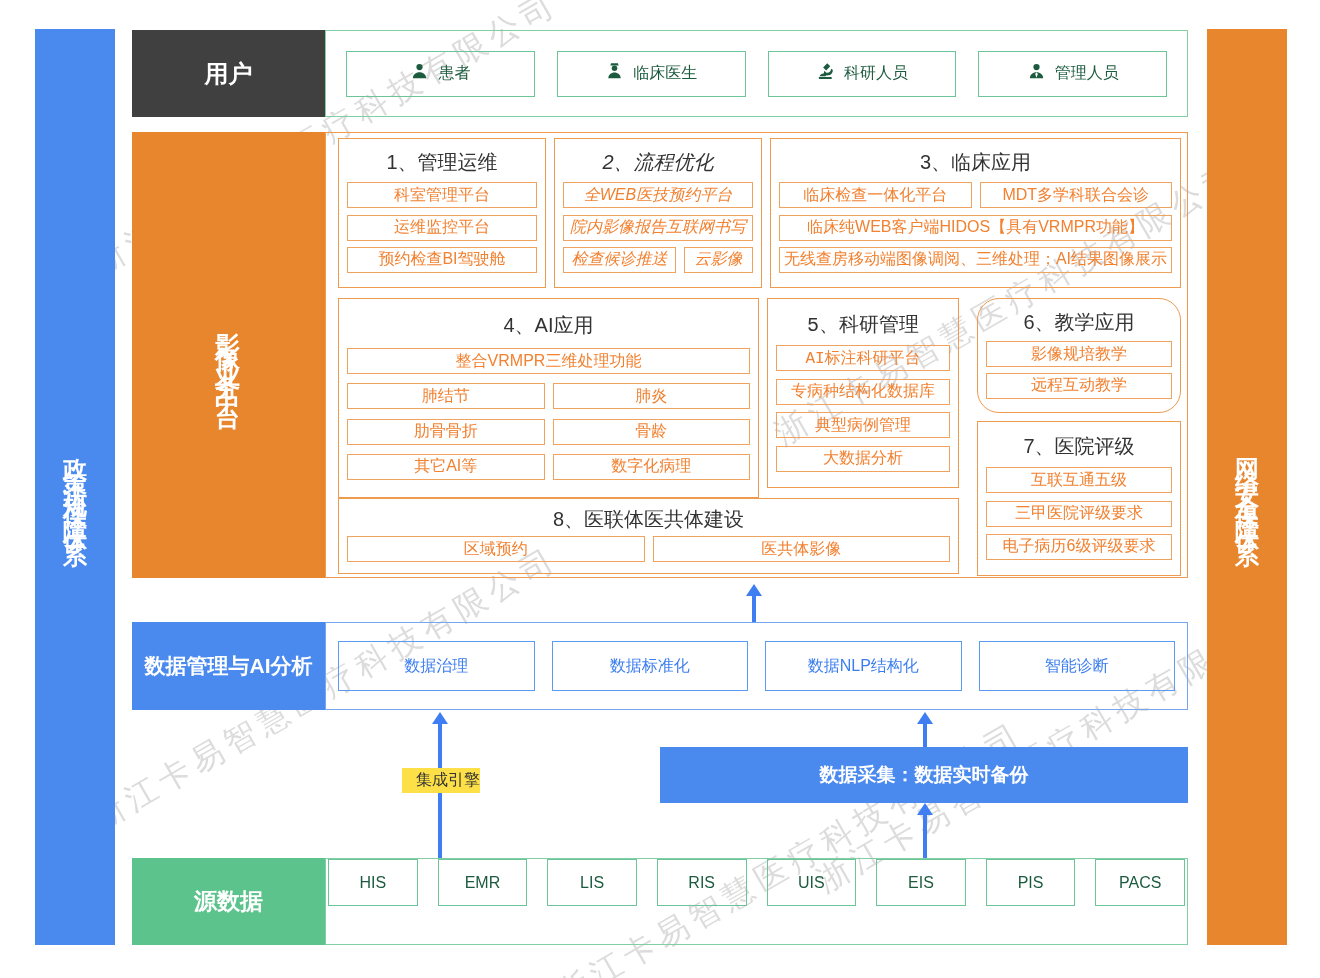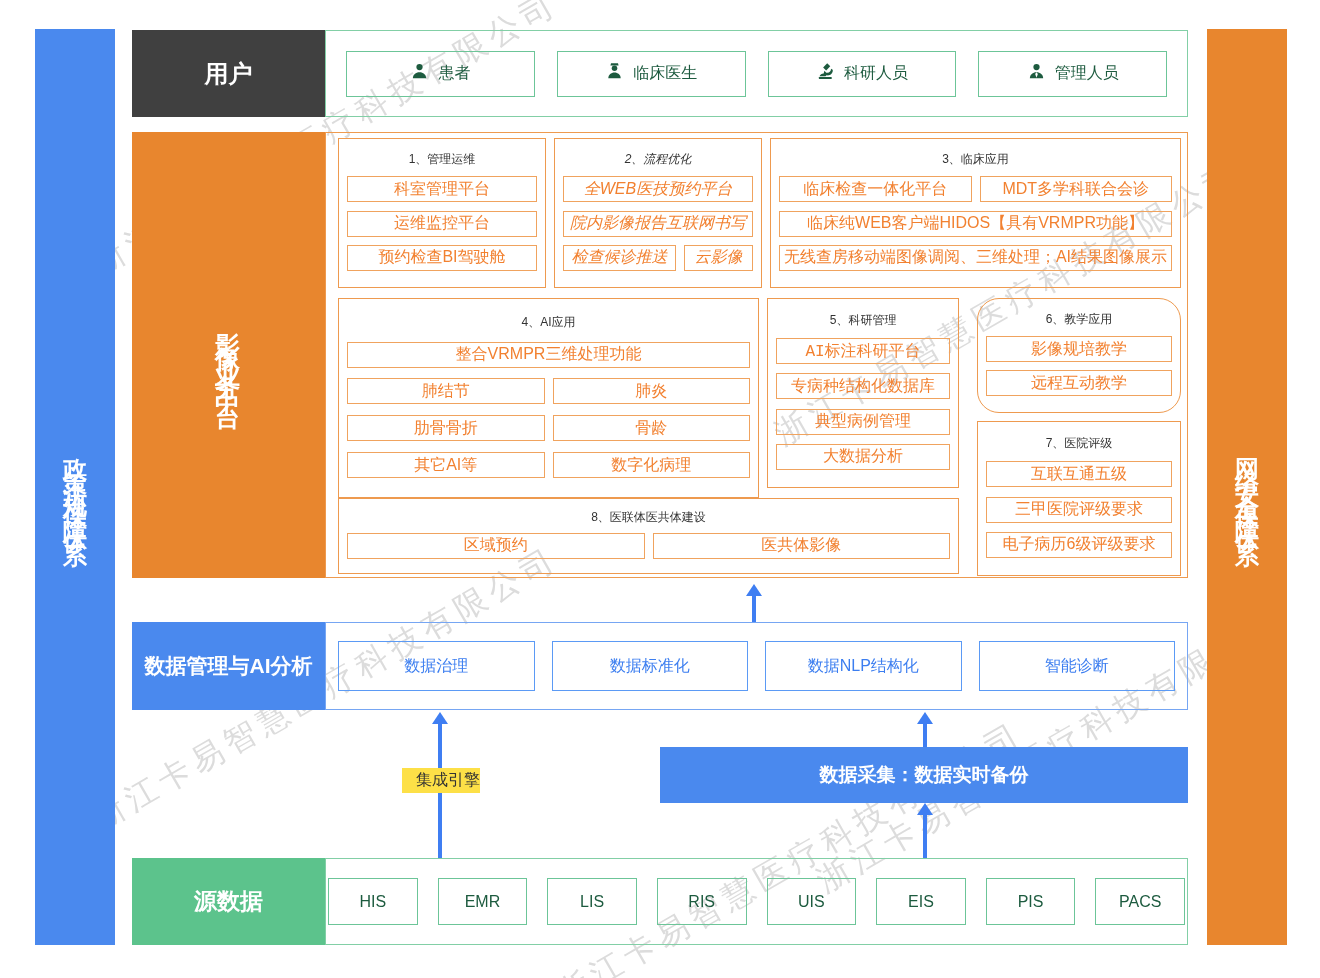--- a/index.html
+++ b/index.html
@@ -35,21 +35,21 @@
   .user-box{flex:1;height:44px;border:1px solid #6cc598;display:flex;align-items:center;
             justify-content:center;gap:9px;color:#1d5b3f;font-size:16px;font-weight:500;}
   .user-box svg{width:19px;height:19px;fill:#1d5b3f;flex:0 0 auto;}
 
   
   .platform-label{top:132px;height:446px;background:#e8862e;}
   .platform-label .vtext{font-size:25px;letter-spacing:14px;}
   .platform-content{top:132px;height:446px;border:1px solid #ee9a4f;position:absolute;}
   .section{position:absolute;border:1px solid #ee9a4f;box-sizing:border-box;background:transparent;
            display:flex;flex-direction:column;justify-content:space-evenly;padding:4px 8px 8px;}
-  .sec-title{color:#333;font-size:12px;text-align:center;font-weight:500;}
+  .sec-title{color:#333;font-size:20px;text-align:center;font-weight:500;}
   .s-row{display:flex;gap:8px;}
   .item{flex:1;height:26px;border:1px solid #f0a35e;color:#f28130;font-size:16px;
         display:flex;align-items:center;justify-content:center;box-sizing:border-box;
         white-space:nowrap;overflow:hidden;}
   .item.wide{flex:1.65;}
   .sec1{left:12px;top:5px;width:208px;height:150px;}
   .sec2{left:228px;top:5px;width:208px;height:150px;font-style:italic;}
   .sec3{left:444px;top:5px;width:411px;height:150px;}
   .sec4{left:12px;top:165px;width:421px;height:200px;}
   .sec5{left:441px;top:165px;width:192px;height:190px;font-family:Liberation Mono, monospace;}
@@ -75,21 +75,21 @@
   .arr-collect-bottom{left:923px;top:815px;height:43px;}
   .engine-label{position:absolute;left:402px;top:768px;width:78px;z-index:3;background:#fde047;
                 color:#333;font-size:16px;text-align:right;padding:2px 0;}
   .collection-box{position:absolute;left:660px;top:747px;width:528px;height:56px;z-index:2;
                   background:#4a89ee;color:#fff;font-weight:bold;font-size:19px;
                   display:flex;align-items:center;justify-content:center;}
 
   
   .src-label{top:858px;height:87px;background:#5cc38c;font-size:23px;}
   .src-content{top:858px;height:87px;border:1px solid #82cfa6;
-               display:flex;align-items:center;gap:20px;padding:0 2px;}
+               display:flex;align-items:flex-start;gap:20px;padding:0 2px;}
   .src-box{flex:1;height:45px;border:1px solid #6cc598;color:#1d5b3f;font-size:16px;
            display:flex;align-items:center;justify-content:center;}
 </style>
 </head>
 <body>
 
 <div id="canvas">
 
   <div class="wm wm1">浙江卡易智慧医疗科技有限公司</div>
   <div class="wm wm2">浙江卡易智慧医疗科技有限公司</div>

